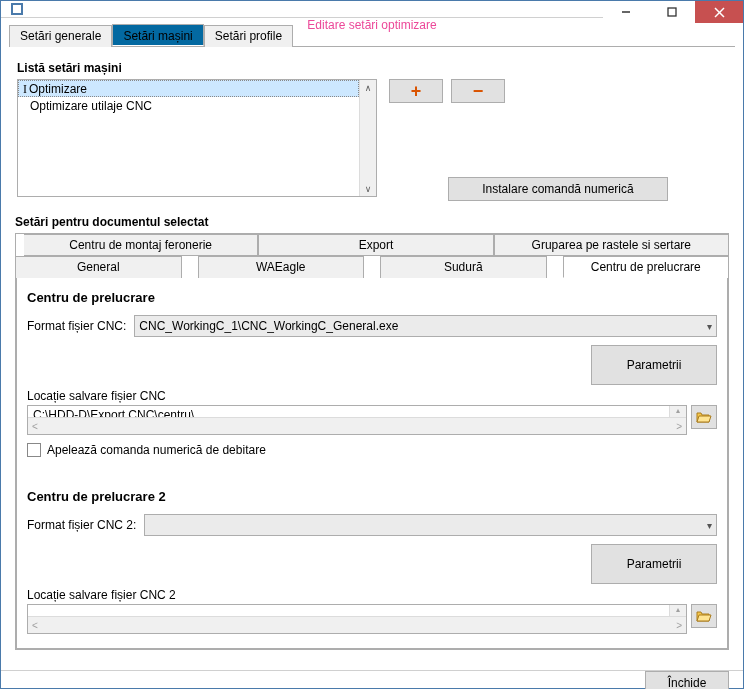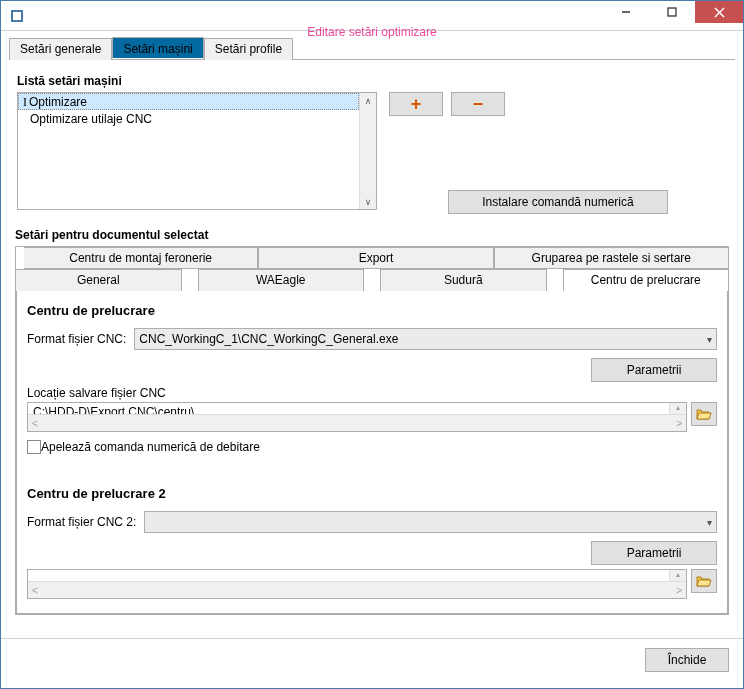--- a/index.html
+++ b/index.html
@@ -220,21 +220,21 @@
   flex: 1;
   border: 1px solid #adadad;
   height: 22px;
   background: #ebebeb;
   display: flex;
   align-items: center;
   justify-content: space-between;
   padding: 0 4px;
 }
 .select .arrow { font-size: 10px; color: #555; }
-.rightbtn { width: 126px; height: 24px; }
+.rightbtn { width: 126px; height: 40px; }
 .btnrow { display: flex; justify-content: flex-end; margin-bottom: 4px; }
 .pathbox {
   display: flex;
   gap: 4px;
   align-items: stretch;
   margin-bottom: 8px;
 }
 .textarea {
   flex: 1;
   border: 1px solid #adadad;
@@ -274,21 +274,21 @@
   border: 1px solid #adadad;
   background: #e1e1e1;
   display: flex;
   align-items: center;
   justify-content: center;
   align-self: flex-start;
 }
 .checkbox-row {
   display: flex;
   align-items: center;
-  gap: 0;
+  gap: 6px;
   margin-top: 4px;
 }
 .checkbox {
   width: 14px;
   height: 14px;
   border: 1px solid #888;
   background: #fff;
 }
 .footer {
   height: 50px;
@@ -428,20 +428,21 @@
           <div class="formrow">
             <span class="label">Format fișier CNC 2:</span>
             <div class="select">
               <span></span>
               <span class="arrow">▾</span>
             </div>
           </div>
           <div class="btnrow">
             <div class="btn rightbtn">Parametrii</div>
           </div>
+          <div class="label" style="margin-bottom:2px;">Locație salvare fișier CNC 2</div>
           <div class="pathbox" style="margin-bottom:0;">
             <div class="textarea">
               <div class="value"></div>
               <div class="innerscroll">
                 <span class="arrow">▴</span>
                 <span class="arrow">▾</span>
               </div>
               <div class="hbar">
                 <span>&lt;</span>
                 <span>&gt;</span>

